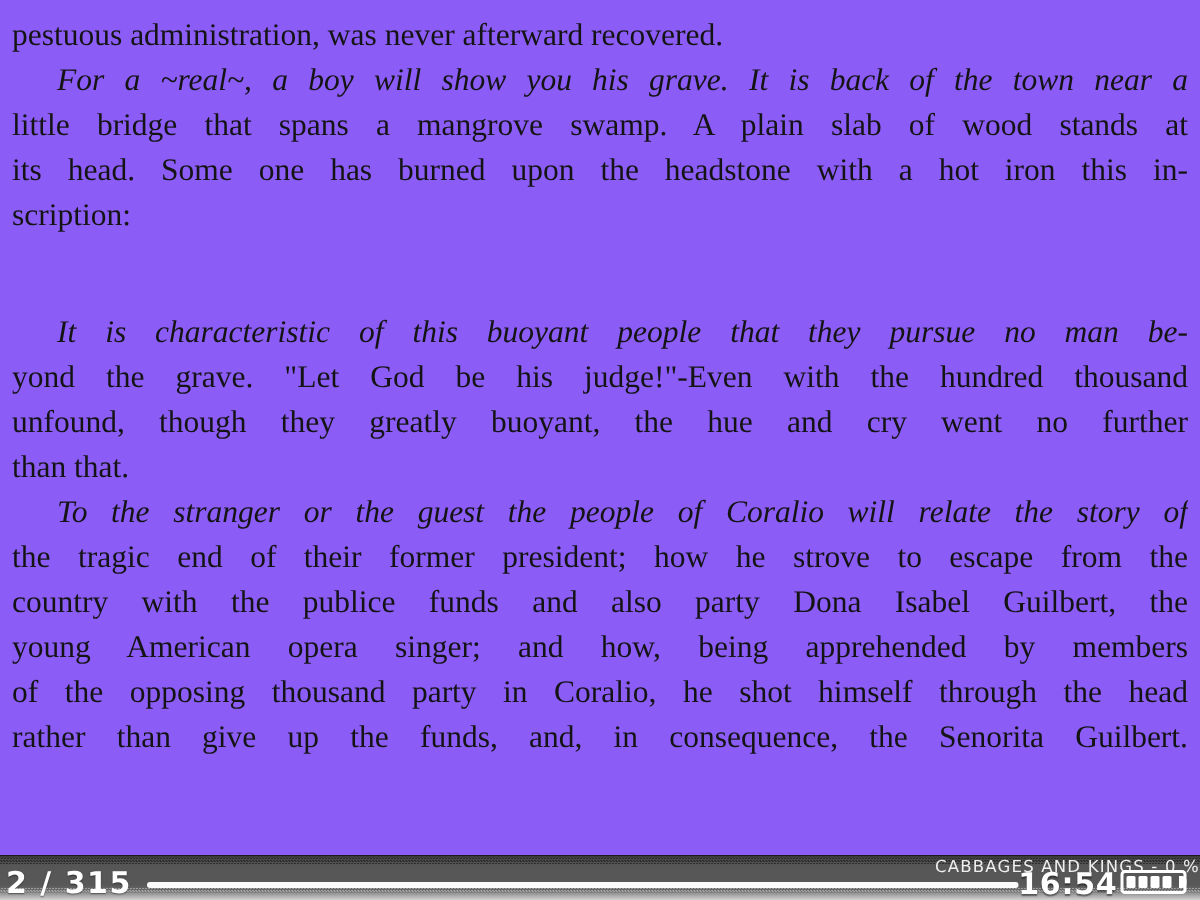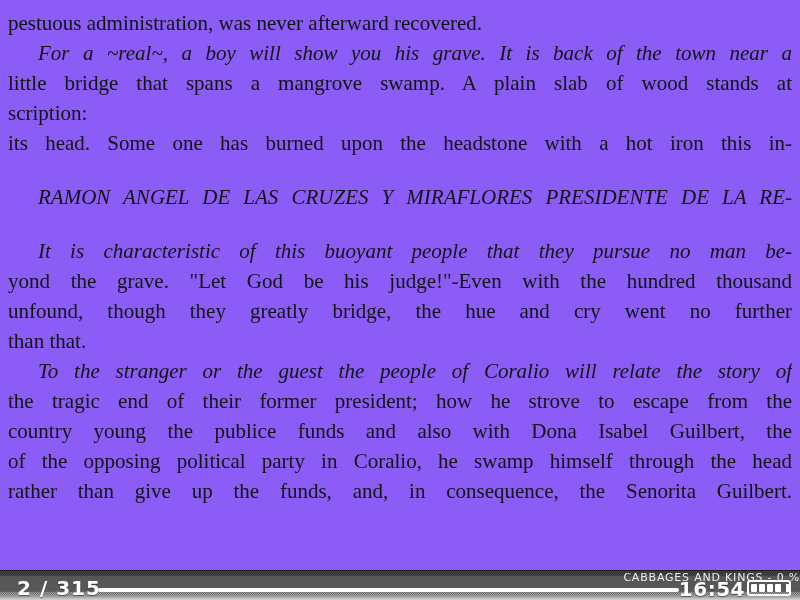--- a/index.html
+++ b/index.html
@@ -33,21 +33,21 @@
     position:absolute;top:2px;left:0;width:100%;height:4px;
     background-image:repeating-conic-gradient(#2e2e2e 0% 25%, rgba(0,0,0,0) 0% 50%);
     background-size:2px 2px;
   }
   .sb-dither-bottom{
     position:absolute;bottom:3px;left:0;width:100%;height:5px;
     background-image:repeating-conic-gradient(#9d9d9d 0% 25%, rgba(0,0,0,0) 0% 50%);
     background-size:2px 2px;
   }
   #page-indicator{
-    position:absolute;left:17px;top:6px;
+    position:absolute;left:4px;top:6px;
     font-size:20px;font-weight:bold;letter-spacing:1px;
     text-shadow:0 1px 1px rgba(0,0,0,.45);
   }
   #book-title{
     position:absolute;top:1px;left:0;width:100%;text-align:right;
     font-size:11px;font-weight:normal;letter-spacing:.8px;color:#efefef;
   }
   #progress-track{
     position:absolute;left:98px;top:18px;width:581px;height:4px;
     background:#fbfbfb;border-radius:2px;
@@ -74,33 +74,33 @@
 </head>
 <body>
 
 <div id="screen">
 
   <div id="reading-area">
 
   <div class="text-line nofill">pestuous administration, was never afterward recovered.</div>
       <div class="text-line indent">For a ~real~, a boy will show you his grave. It is back of the town near a</div>
       <div class="text-line">little bridge that spans a mangrove swamp. A plain slab of wood stands at</div>
+      <div class="text-line">its head. Some one has burned upon the headstone with a hot iron this in-</div>
       <div class="text-line nofill">scription:</div>
-      <div class="text-line">its head. Some one has burned upon the headstone with a hot iron this in-</div>
       <div class="blank-line"></div>
-      <div class="text-line indent">RAMON ANGEL DE LAS CRUZES Y MIRAFLORES PRESIDENTE DE LA RE-</div>
       <div class="blank-line"></div>
       <div class="text-line indent">It is characteristic of this buoyant people that they pursue no man be-</div>
       <div class="text-line">yond the grave. "Let God be his judge!"-Even with the hundred thousand</div>
-      <div class="text-line">unfound, though they greatly bridge, the hue and cry went no further</div>
+      <div class="text-line">unfound, though they greatly buoyant, the hue and cry went no further</div>
       <div class="text-line nofill">than that.</div>
       <div class="text-line indent">To the stranger or the guest the people of Coralio will relate the story of</div>
       <div class="text-line">the tragic end of their former president; how he strove to escape from the</div>
-      <div class="text-line">country young the publice funds and also with Dona Isabel Guilbert, the</div>
-      <div class="text-line">of the opposing political party in Coralio, he swamp himself through the head</div>
+      <div class="text-line">country with the publice funds and also party Dona Isabel Guilbert, the</div>
+      <div class="text-line">young American opera singer; and how, being apprehended by members</div>
+      <div class="text-line">of the opposing thousand party in Coralio, he shot himself through the head</div>
       <div class="text-line">rather than give up the funds, and, in consequence, the Senorita Guilbert.</div>
     </div>
 
   <div id="status-bar">
     <div class="sb-dither-top"></div>
     <div class="sb-dither-bottom"></div>
 
     <div id="book-title">CABBAGES AND KINGS - 0 %</div>
 
     <div id="page-indicator">2 / 315</div>

